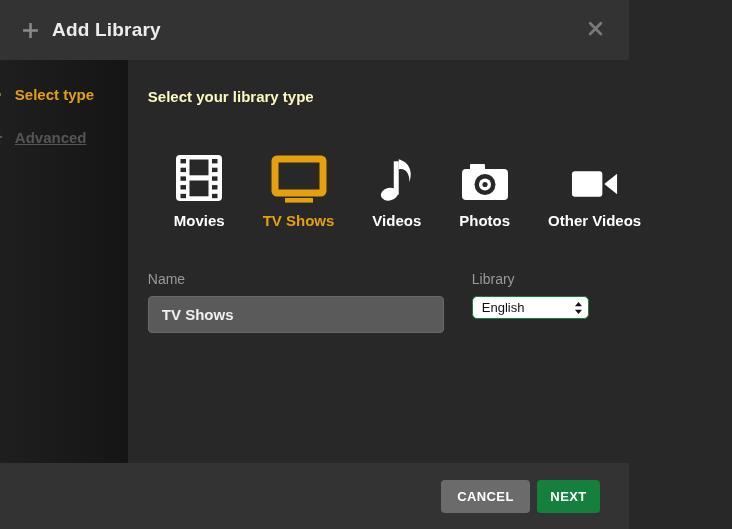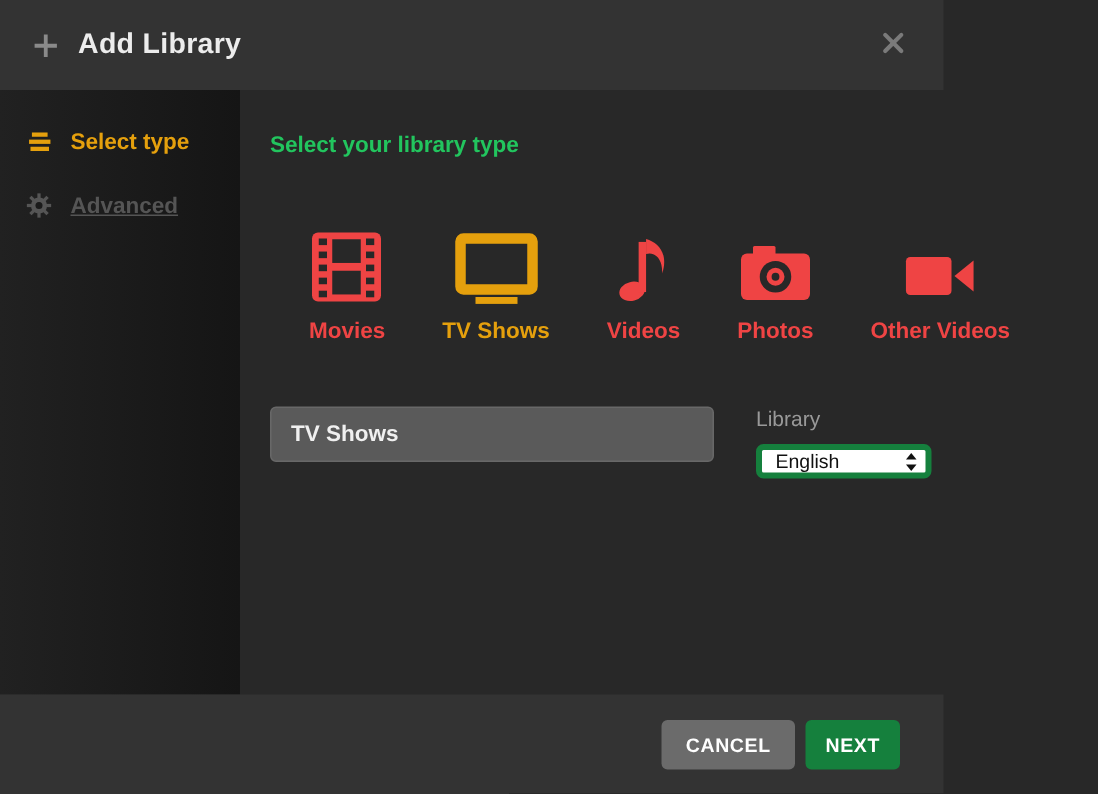--- a/index.html
+++ b/index.html
@@ -18,58 +18,58 @@
     display:flex; align-items:center; padding:0 22px; position:relative;
   }
   .header .plus { display:flex; margin-right:13px; }
   .header .title { color:#ececec; font-size:19px; font-weight:700; letter-spacing:.2px; }
   .header .close {
     position:absolute; right:22px; top:50%; transform:translateY(-56%);
     cursor:pointer; display:flex; padding:4px;
   }
 
   
-  .body { flex:1 1 auto; display:flex; min-height:0; }
+  .body { flex:1 1 auto; display:flex; min-height:0;justify-content:center; }
 
   .sidebar {
     width:160px; flex:0 0 160px;
     background:linear-gradient(to right, #212121, #151515);
     padding-top:13px;
   }
   .side-item {
     display:flex; align-items:center; gap:11px;
     padding:12px 16px; font-size:15px; font-weight:600;
     color:#9a9a9a; cursor:pointer;
   }
   .side-item .si-icon { display:flex; width:20px; justify-content:center; }
   .side-item.active { color:#e5a00d; }
   .side-item.disabled { color:#555555;text-decoration:underline; }
 
   .main { flex:1 1 auto; padding:28px 20px 0 20px; background:#282828; }
-  .heading { color:#22c55e; font-size:15px; font-weight:700; }
+  .heading { color:#fef9c3; font-size:15px; font-weight:700; }
 
   .types { display:flex; gap:38px; margin:46px 0 0 26px; }
   .type {
     display:flex; flex-direction:column; align-items:center;
-    color:#ef4444; cursor:pointer;
+    color:#ffffff; cursor:pointer;
   }
   .type .t-icon { height:52px; display:flex; align-items:flex-end; }
   .type .t-label { margin-top:9px; font-size:15px; font-weight:600; white-space:nowrap; }
   .type.selected { color:#e5a00d; }
 
   .fields { display:flex; gap:28px; margin-top:42px; }
   .field-label { color:#999999; font-size:14px; margin-bottom:9px; }
   .name-input {
     width:296px; height:37px; background:#5a5a5a; border:1px solid #686868;
     border-radius:4px; color:#f0f0f0; font-size:15px; font-weight:600;
     padding:0 13px; font-family:"Liberation Sans", sans-serif; outline:none;
   }
   .lang-select {
     width:117px; height:23px; background:#ffffff; border-radius:5px;
-    border:4px solid #15803d; display:flex; align-items:center;
+    border:1px solid #15803d; display:flex; align-items:center;
     padding:0 5px 0 9px; cursor:pointer; margin-top:2px;
   }
   .lang-select .sel-text { color:#111111; font-size:13px; flex:1; }
   .lang-select .stepper { display:flex; }
 
   
   .footer {
     height:66px; flex:0 0 66px; background:#333333;
     display:flex; align-items:center; justify-content:flex-end;
     gap:7px; padding-right:29px;
@@ -203,20 +203,21 @@
               <path d="M35 19 L48 8.5 V29.5 Z" fill="currentColor"></path>
             </svg>
           </span>
           <span class="t-label">Other Videos</span>
         </div>
 
       </div>
 
       <div class="fields">
         <div>
+          <div class="field-label">Name</div>
           <input class="name-input" type="text" value="TV Shows" style="">
         </div>
         <div>
           <div class="field-label">Library</div>
           <div class="lang-select">
             <span class="sel-text">English</span>
             <span class="stepper">
               <svg width="9" height="14" viewBox="0 0 9 14" fill="#111111">
                 <path d="M4.5 1 L8 5.3 H1 Z"></path>
                 <path d="M4.5 13 L8 8.7 H1 Z"></path>

